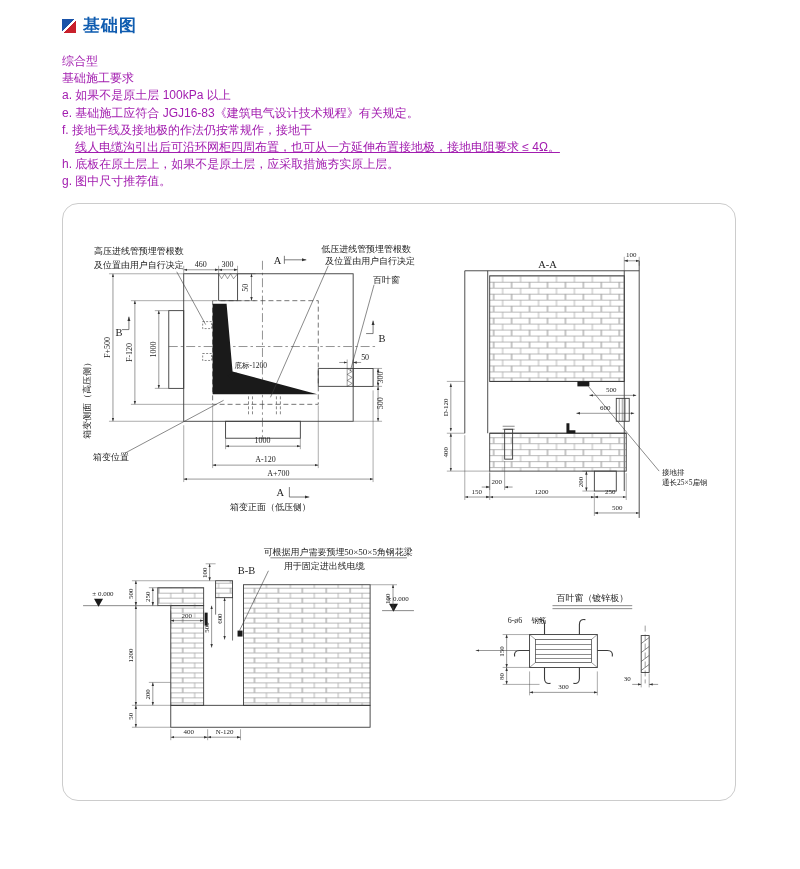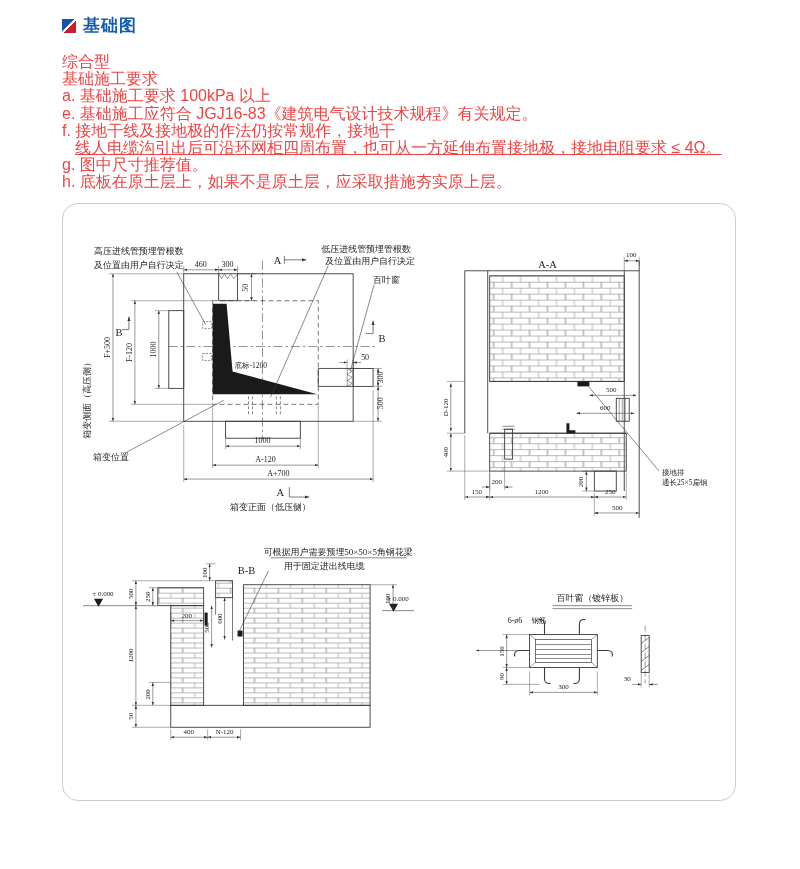--- a/index.html
+++ b/index.html
@@ -1,20 +1,20 @@
 <!DOCTYPE html>
 <html><head>
 <meta charset="utf-8">
 <style>
   html,body{margin:0;padding:0;background:#ffffff;}
   body{width:800px;height:869px;overflow:hidden;font-family:"Liberation Sans","DejaVu Sans",sans-serif;color:#3a3a3a;}
   .header{margin:14px 0 0 62px;display:flex;align-items:center;gap:7px;}
   .header-icon{width:14px;height:14px;background:linear-gradient(135deg,#1a53a8 46%,#ffffff 46%,#ffffff 54%,#c8202b 54%);}
   .page-title{font-size:17px;font-weight:bold;color:#0f5cb0;letter-spacing:1px;}
-  .intro{margin:16px 0 0 62px;font-size:16px;line-height:17.2px;color:#ef4444;white-space:nowrap;}
+  .intro{margin:16px 0 0 62px;font-size:12px;line-height:17.2px;color:#a21caf;white-space:nowrap;}
   .intro div{height:17.2px;}
   .indent{padding-left:13px;text-decoration:underline;}
   .panel{position:relative;margin:12px 0 0 62px;width:674px;height:598px;border:1px solid #cccccc;border-radius:16px;background:#fff;box-sizing:border-box;}
   .panel svg{position:absolute;left:0;top:0;}
   text{fill:#1d1d1d;font-family:"Liberation Serif","DejaVu Serif",serif;}
   .dimtxt{font-size:8px;}
   .smtxt{font-size:7px;}
   .cjk{font-size:9px;}
   .cjksm{font-size:7.5px;}
   .sect{font-size:10.5px;}
@@ -23,26 +23,26 @@
 <body>
 
 <div class="header">
   <span class="header-icon"></span>
   <span class="page-title">基础图</span>
 </div>
 
 <div class="intro">
   <div>综合型</div>
   <div>基础施工要求</div>
-  <div>a. 基础施工要求 100kPa 以上</div>
+  <div>a. 如果不是原土层 100kPa 以上</div>
   <div>e. 基础施工应符合 JGJ16-83《建筑电气设计技术规程》有关规定。</div>
   <div>f. 接地干线及接地极的作法仍按常规作，接地干</div>
   <div class="indent">线人电缆沟引出后可沿环网柜四周布置，也可从一方延伸布置接地极，接地电阻要求 ≤ 4Ω。</div>
+  <div>h. 底板在原土层上，如果不是原土层，应采取措施夯实原上层。</div>
   <div>g. 图中尺寸推荐值。</div>
-  <div>h. 底板在原土层上，如果不是原土层，应采取措施夯实原上层。</div>
 </div>
 
 <div class="panel">
 <svg width="674" height="598" viewBox="0 0 676 600">
   <defs>
     <marker id="ar" viewBox="0 0 10 10" refX="10" refY="5" markerWidth="6.5" markerHeight="6.5" orient="auto-start-reverse">
       <path d="M0,1.6 L10,5 L0,8.4 Z" fill="#333"></path>
     </marker>
     <pattern id="brickA" width="18" height="12" patternUnits="userSpaceOnUse">
       <path d="M0,0.5H18 M0,6.5H18 M9,0.5V6.5 M0.3,6.5V12 M17.7,6.5V12" stroke="#8a8a8a" stroke-width="0.6" fill="none"></path>

